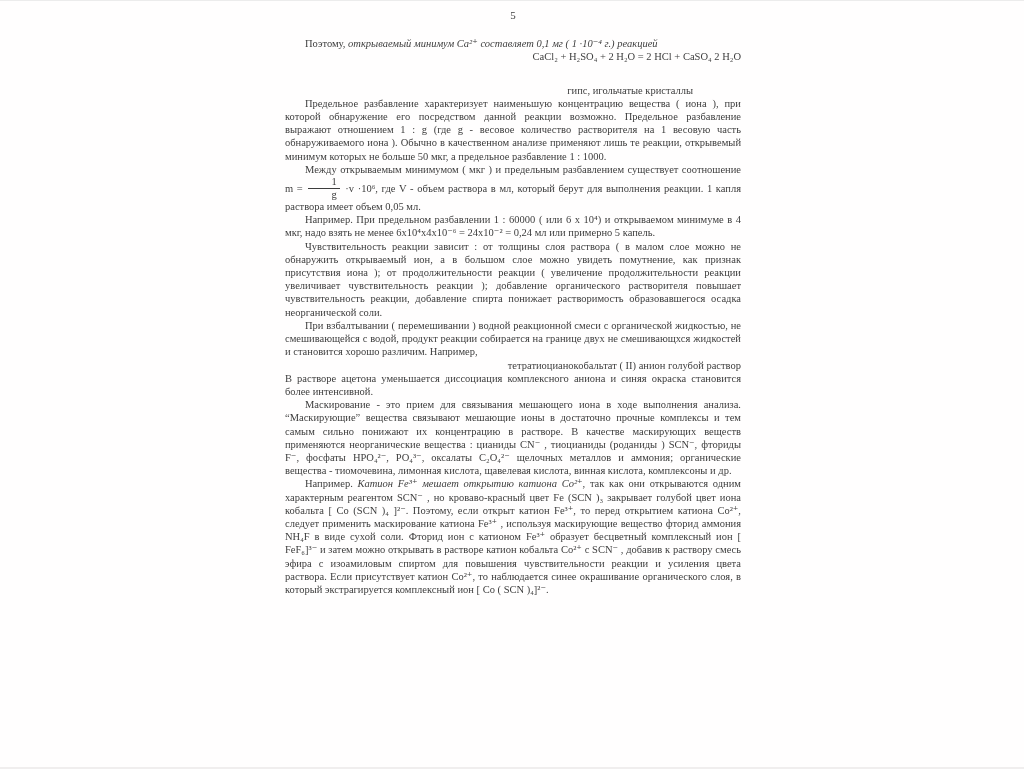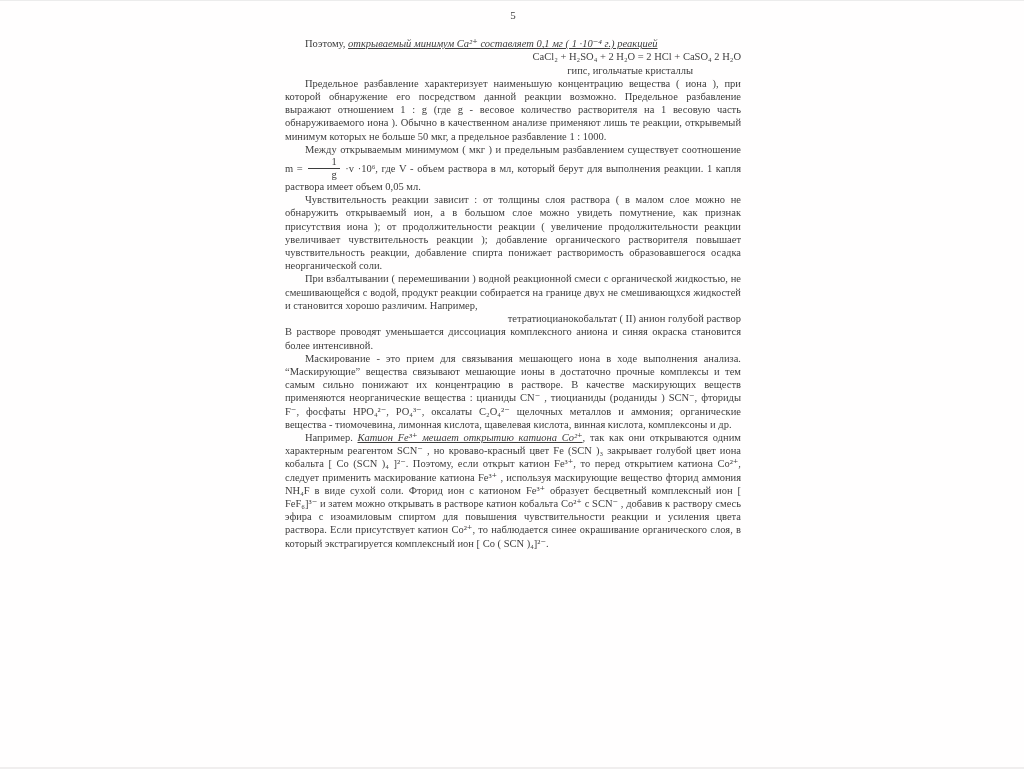--- a/index.html
+++ b/index.html
@@ -27,23 +27,23 @@
     text-align:justify;
   }
   p { margin:0; }
   .pagenum {
     text-align:center;
     font-size:11px;
     margin-bottom:15px;
   }
   .indent { text-indent:20px; }
   .eq { text-align:right; text-indent:0; }
-  .eq-note-right { text-align:right; padding-right:48px; }
+  .eq-note-right { text-align:right; padding-right:48px;margin-top:20px; }
   .eq-note-shift { text-align:right; padding-left:105px; }
-  .it { font-style:italic;text-decoration:underline; }
+  .it { font-style:italic; }
   .b  { font-weight:normal; }
   .frac {
     display:inline-block;
     vertical-align:-0.55em;
     text-align:center;
     line-height:1.05;
     margin:0 2px;
   }
   .frac span { display:block; }
   .frac .num { border-bottom:1px solid #3d3d3d; padding:0 3px 0.5px; }
@@ -60,28 +60,29 @@
 
     <p class="indent"><span>Поэтому, </span><span class="it">открываемый минимум Ca²⁺ составляет 0,1 мг ( 1 ·10⁻⁴ г.) реакцией</span></p>
 
     <p class="eq">CaCl₂  +  H₂SO₄  + 2 H₂O =  2 HCl  +  CaSO₄ 2 H₂O</p>
     <p class="eq-note-right">гипс, игольчатые кристаллы</p>
 
     <p class="indent">Предельное разбавление характеризует наименьшую концентрацию вещества ( иона ), при которой обнаружение его посредством данной реакции возможно. Предельное разбавление выражают отношением 1 : g (где g - весовое количество растворителя на 1 весовую часть обнаруживаемого иона ). Обычно в качественном анализе применяют лишь те реакции, открывемый минимум которых не больше 50 мкг, а предельное разбавление 1 : 1000.</p>
 
     <p class="indent"><span>Между открываемым минимумом ( мкг ) и предельным разбавлением существует соотношение  m = </span><span class="frac"><span class="num">1</span><span class="den">g</span></span><span> ·v ·10⁶, где V - объем раствора в мл, который берут для выполнения реакции. 1 капля раствора имеет объем 0,05 мл.</span></p>
 
+    <p class="indent">Например. При предельном разбавлении 1 : 60000 ( или 6 х 10⁴) и открываемом минимуме в 4 мкг, надо взять не менее 6х10⁴х4х10⁻⁶ = 24х10⁻² = 0,24 мл или примерно 5 капель.</p>
 
     <p class="indent">Чувствительность реакции зависит : от толщины слоя раствора ( в малом слое можно не обнаружить открываемый ион, а в большом слое можно увидеть помутнение, как признак присутствия иона ); от продолжительности реакции ( увеличение продолжительности реакции увеличивает чувствительность реакции ); добавление органического растворителя повышает чувствительность реакции, добавление спирта понижает растворимость образовавшегося осадка неорганической соли.</p>
 
     <p class="indent">При взбалтывании ( перемешивании ) водной реакционной смеси с органической жидкостью, не смешивающейся с водой, продукт реакции собирается на границе двух не смешивающхся жидкостей и становится хорошо различим. Например,</p>
 
     <p class="eq-note-shift">тетратиоцианокобальтат ( II) анион  голубой раствор</p>
 
-    <p>В растворе проводят  уменьшается диссоциация комплексного аниона и синяя окраска становится более интенсивной.</p>
+    <p>В растворе ацетона  уменьшается диссоциация комплексного аниона и синяя окраска становится более интенсивной.</p>
 
     <p class="indent"><span class="b">Маскирование</span><span> - это  прием для связывания мешающего иона в ходе выполнения анализа. “Маскирующие” вещества связывают мешающие ионы в достаточно прочные комплексы и тем самым сильно понижают их концентрацию в растворе. В качестве маскирующих веществ применяются неорганические вещества : цианиды CN⁻ , тиоцианиды (роданиды ) SCN⁻, фториды F⁻, фосфаты HPO₄²⁻, PO₄³⁻, оксалаты C₂O₄²⁻ щелочных металлов и аммония; органические вещества - тиомочевина, лимонная кислота, щавелевая кислота, винная кислота, комплексоны и др.</span></p>
 
     <p class="indent"><span>Например. </span><span class="it">Катион Fe³⁺  мешает открытию катиона Co²⁺</span><span>, так как они открываются одним характерным реагентом SCN⁻ , но кроваво-красный цвет Fe (SCN )₃ закрывает голубой цвет иона кобальта [ Co (SCN )₄ ]²⁻. Поэтому, если открыт катион Fe³⁺, то перед открытием катиона Co²⁺, следует применить маскирование катиона Fe³⁺ , используя маскирующие вещество фторид аммония NH₄F в виде сухой соли. Фторид ион с катионом Fe³⁺ образует бесцветный комплексный ион [ FeF₆]³⁻ и затем можно открывать в растворе катион кобальта Co²⁺ с SCN⁻ , добавив к раствору смесь эфира с изоамиловым спиртом для повышения чувствительности реакции и усиления цвета раствора. Если присутствует катион Co²⁺, то наблюдается синее  окрашивание органического слоя, в который экстрагируется комплексный ион [ Co ( SCN )₄]²⁻.</span></p>
 
 
   </div>
 </div>
 
 </body></html>

